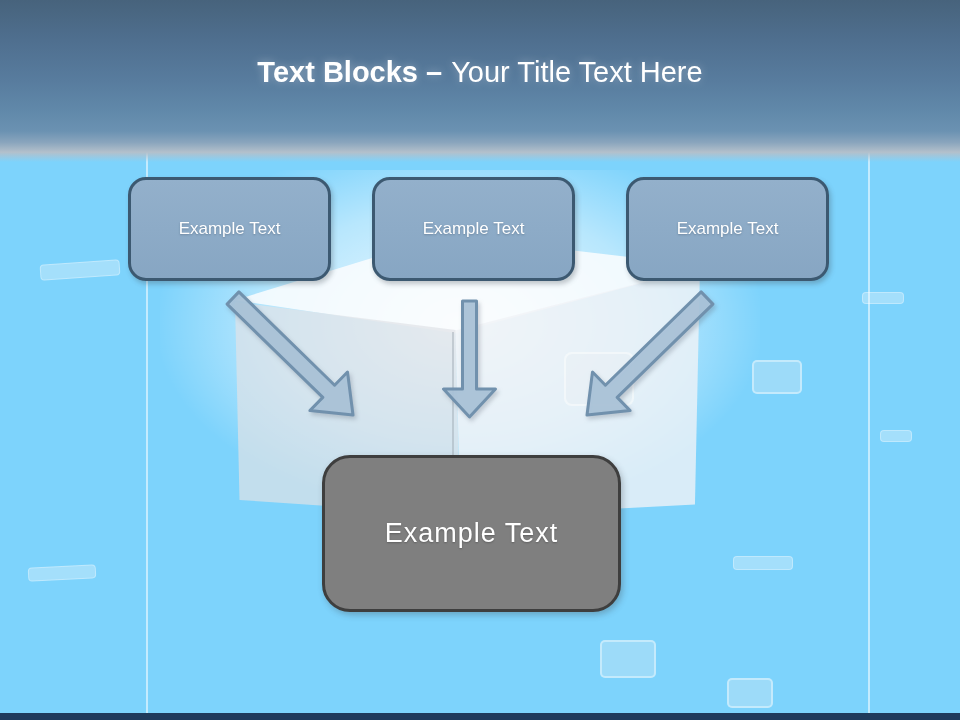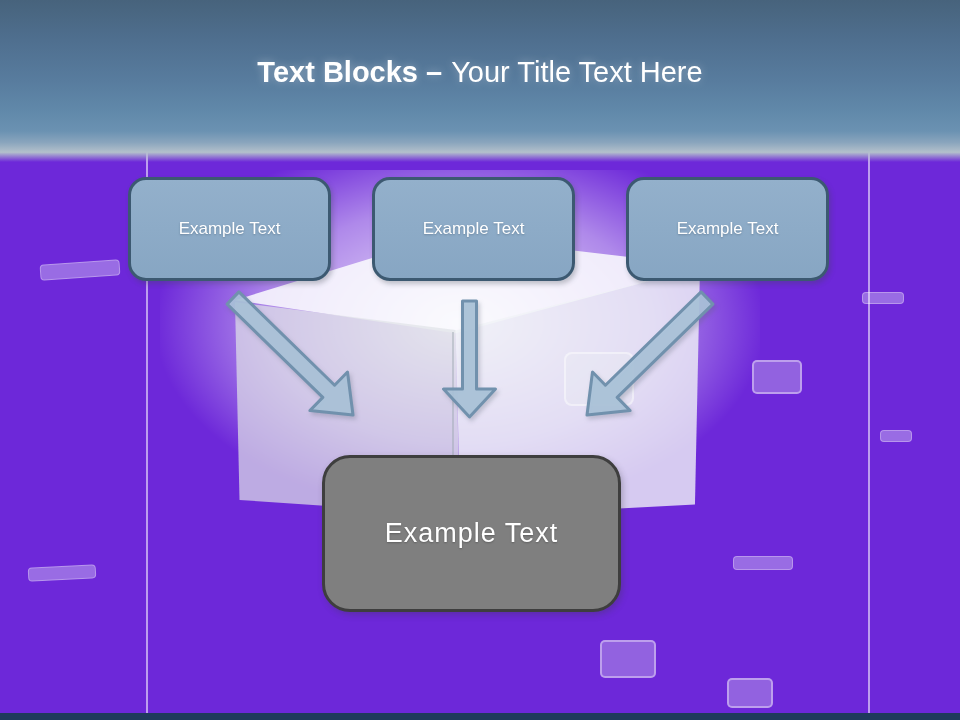--- a/index.html
+++ b/index.html
@@ -1,18 +1,18 @@
 <!DOCTYPE html>
 <html><head>
 <meta charset="utf-8">
 <style>
   html,body{margin:0;padding:0;background:#222;}
   .slide{
     position:relative;width:960px;height:720px;overflow:hidden;
-    background:#6d28d9;
+    background:#7dd3fc;
     font-family:"Liberation Sans",sans-serif;
   }
   
   .bg-layer{position:absolute;inset:0;}
   .bg-shape{position:absolute;}
   .glow{
     left:160px;top:170px;width:600px;height:340px;
     background:radial-gradient(ellipse at 50% 45%, rgba(255,255,255,0.9) 0%, rgba(255,255,255,0.45) 45%, rgba(255,255,255,0) 72%);
   }
   .drawer-top{

